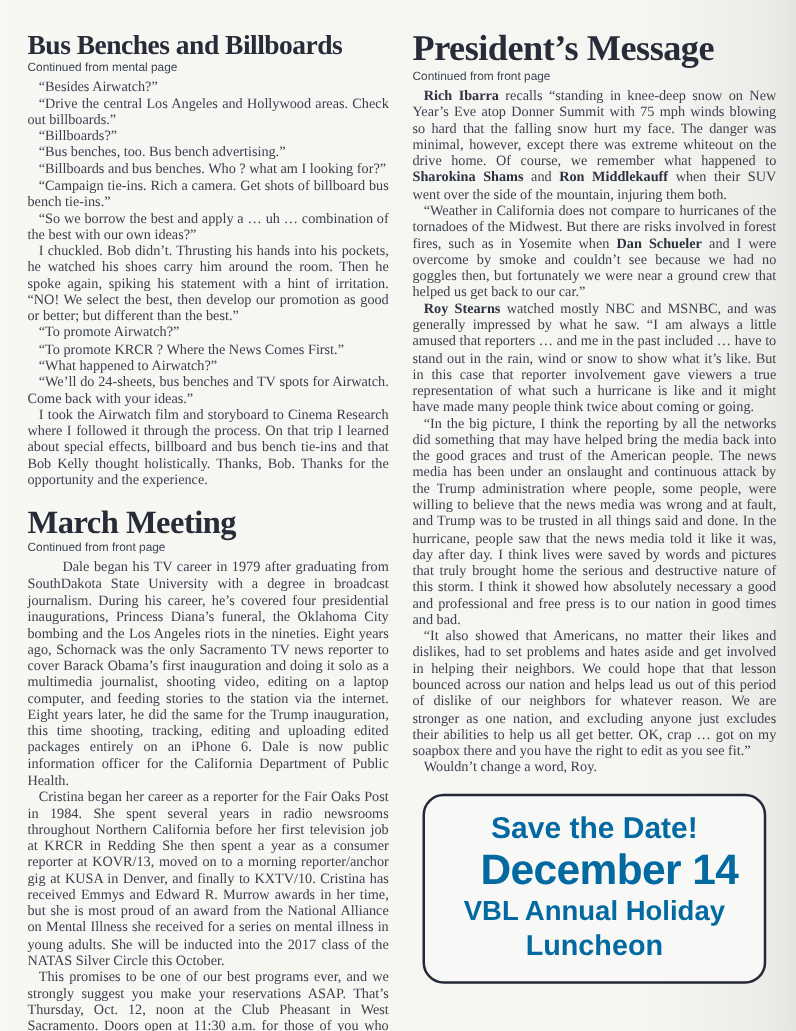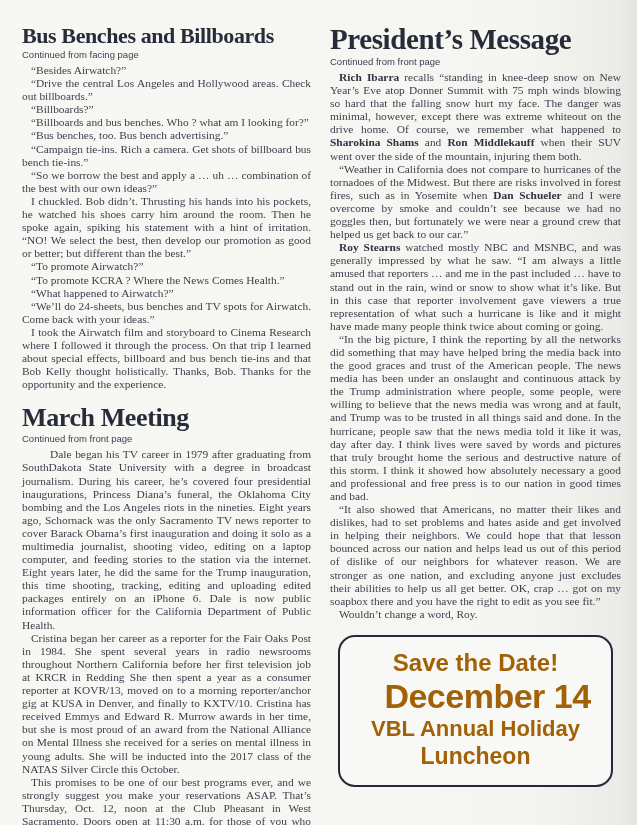--- a/index.html
+++ b/index.html
@@ -52,48 +52,48 @@
   .std-box {
     margin: 14px auto 0 auto;
     width: 271px;
     border: 2px solid #242936;
     border-radius: 17px;
     background: #f8f8f6;
     text-align: center;
     padding: 11px 0 15px 0;
     font-family: "Liberation Sans", sans-serif;
     font-weight: bold;
-    color: #a16207;
+    color: #0369a1;
   }
   .std-line1 { font-size: 24px; line-height: 30px; }
   .std-line2 { font-size: 34px; line-height: 37px; letter-spacing: -0.5px; padding-left: 24px; }
   .std-line3 { font-size: 22px; line-height: 28px; }
   .std-line4 { font-size: 23px; line-height: 27px; }
 </style>
 </head>
 <body>
 
 <div class="page">
 
   <div class="col col-left">
 
     <section class="article">
       <h1 class="h-left1">Bus Benches and Billboards</h1>
-      <div class="continued">Continued from facing page</div>
+      <div class="continued">Continued from mental page</div>
       <div>
           <p class="para indent-small"><span>“Besides Airwatch?”</span></p>
           <p class="para indent-small"><span>“Drive the central Los Angeles and Hollywood areas. Check out billboards.”</span></p>
           <p class="para indent-small"><span>“Billboards?”</span></p>
+          <p class="para indent-small"><span>“Bus benches, too. Bus bench advertising.”</span></p>
           <p class="para indent-small"><span>“Billboards and bus benches. Who ? what am I looking for?”</span></p>
-          <p class="para indent-small"><span>“Bus benches, too. Bus bench advertising.”</span></p>
           <p class="para indent-small"><span>“Campaign tie-ins. Rich a camera. Get shots of billboard bus bench tie-ins.”</span></p>
           <p class="para indent-small"><span>“So we borrow the best and apply a … uh … combination of the best with our own ideas?”</span></p>
           <p class="para indent-small"><span>I chuckled. Bob didn’t. Thrusting his hands into his pockets, he watched his shoes carry him around the room. Then he spoke again, spiking his statement with a hint of irritation. “NO! We select the best, then develop our promotion as good or better; but different than the best.”</span></p>
           <p class="para indent-small"><span>“To promote Airwatch?”</span></p>
-          <p class="para indent-small"><span>“To promote KCRA ? Where the News Comes Health.”</span></p>
+          <p class="para indent-small"><span>“To promote KRCR ? Where the News Comes First.”</span></p>
           <p class="para indent-small"><span>“What happened to Airwatch?”</span></p>
           <p class="para indent-small"><span>“We’ll do 24-sheets, bus benches and TV spots for Airwatch. Come back with your ideas.”</span></p>
           <p class="para indent-small"><span>I took the Airwatch film and storyboard to Cinema Research where I followed it through the process. On that trip I learned about special effects, billboard and bus bench tie-ins and that Bob Kelly thought holistically. Thanks, Bob. Thanks for the opportunity and the experience.</span></p>
         </div>
     </section>
 
     <section class="article">
       <h1 class="h-left2">March Meeting</h1>
       <div class="continued">Continued from front page</div>
       <div>

